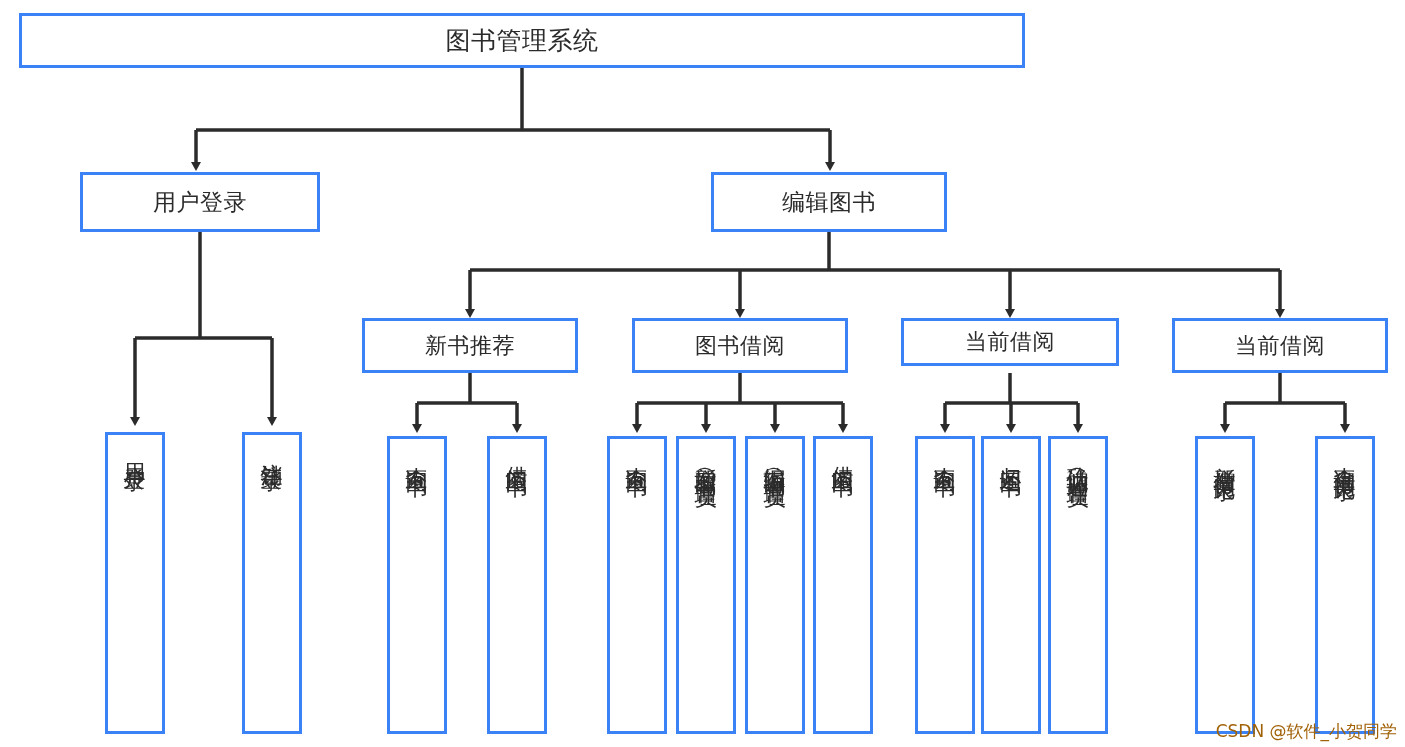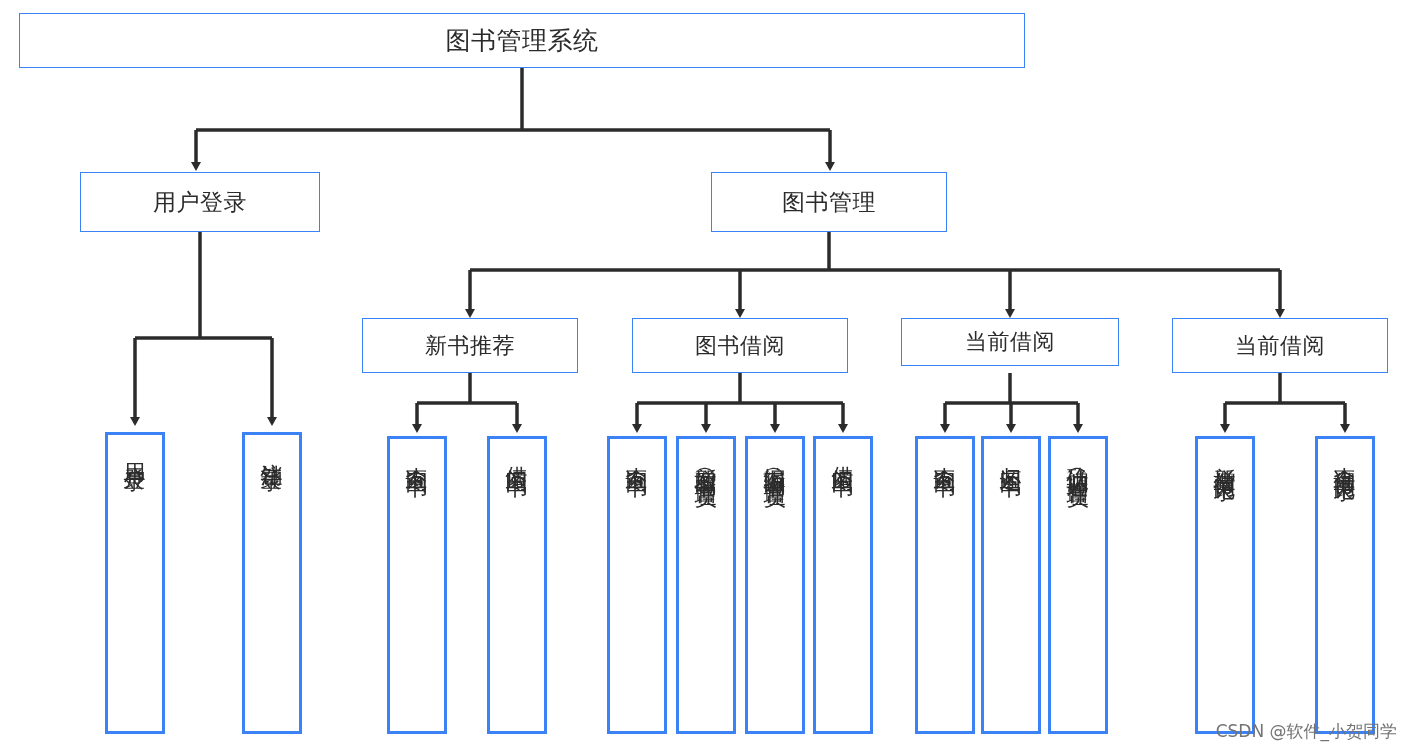--- a/index.html
+++ b/index.html
@@ -21,21 +21,21 @@
   #edge-layer {
     position: absolute;
     left: 0;
     top: 0;
     width: 1405px;
     height: 747px;
   }
   .node {
     position: absolute;
     box-sizing: border-box;
-    border: 1px solid #3b82f6;
+    border: 3px solid #3b82f6;
     background: #ffffff;
     display: flex;
     align-items: center;
     justify-content: center;
     color: #2b2b2b;
     z-index: 2;
   }
   .node-label {
     display: block;
     text-align: center;
@@ -58,21 +58,21 @@
     white-space: pre-line;
     letter-spacing: 3px;
     line-height: 1.05;
     margin: 0 auto;
   }
   #watermark {
     position: absolute;
     right: 8px;
     bottom: 4px;
     font-size: 17px;
-    color: #737373;
+    color: #a16207;
     z-index: 5;
     white-space: nowrap;
     font-family: "DejaVu Sans", "Liberation Sans", sans-serif;
   }
 </style>
 </head>
 <body>
 
 <div id="diagram-root">
 
@@ -130,21 +130,21 @@
   </svg>
 
   <div class="node root" style="left:19px; top:13px; width:1006px; height:55px;">
     <span class="node-label">图书管理系统</span>
   </div>
 
   <div class="node level1" style="left:80px; top:172px; width:240px; height:60px;">
     <span class="node-label">用户登录</span>
   </div>
   <div class="node level1" style="left:711px; top:172px; width:236px; height:60px;">
-    <span class="node-label">图书管理</span>
+    <span class="node-label">编辑图书</span>
   </div>
 
   <div class="node level2" style="left:632px; top:318px; width:216px; height:55px;">
     <span class="node-label">图书借阅</span>
   </div>
   <div class="node level2" style="left:362px; top:318px; width:216px; height:55px;">
     <span class="node-label">新书推荐</span>
   </div>
   <div class="node level2" style="left:901px; top:318px; width:218px; height:48px;">
     <span class="node-label">当前借阅</span>

